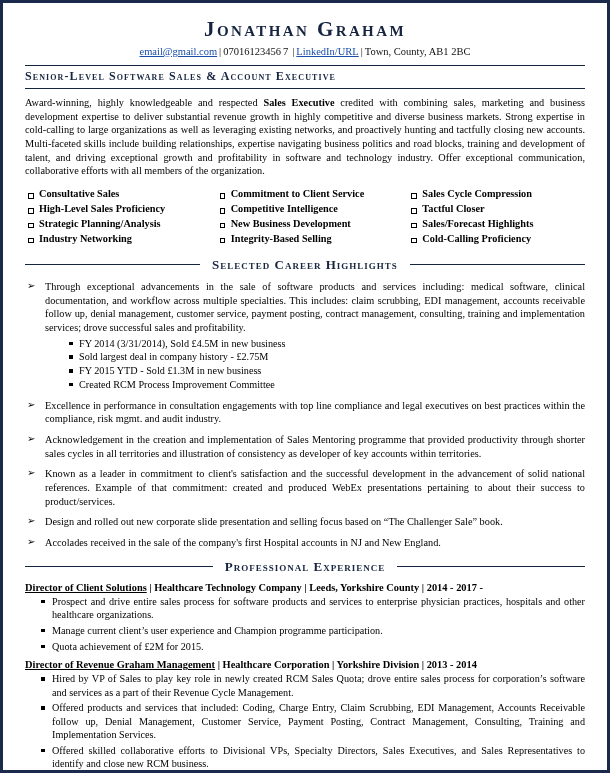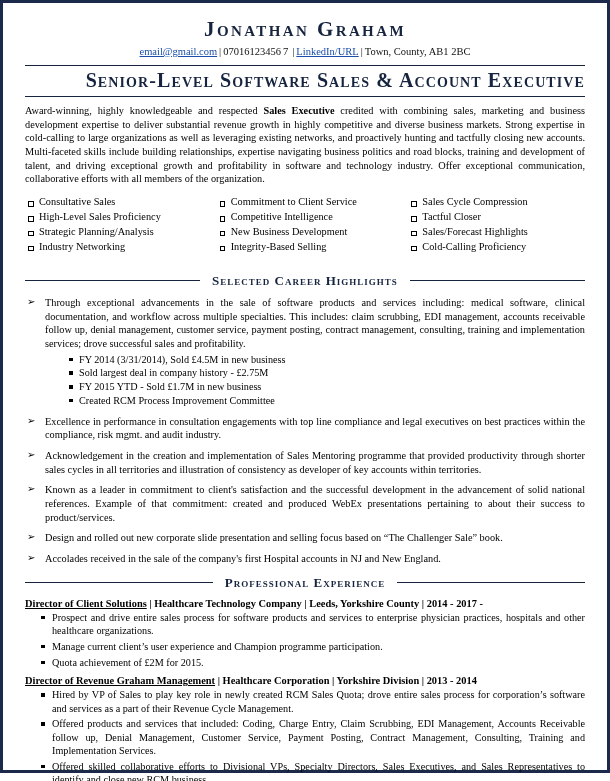--- a/index.html
+++ b/index.html
@@ -46,22 +46,22 @@
     color: #1a4ea8;
     text-decoration: underline;
   }
   .sep {
     color: #111;
     padding: 0 2px;
   }
   .title-bar {
     border-top: 1.5px solid #16243f;
     border-bottom: 1.5px solid #16243f;
-    text-align: right;
-    font-size: 20px;
+    text-align: left;
+    font-size: 12px;
     font-variant: small-caps;
     letter-spacing: 1.1px;
     font-weight: bold;
     color: #16243f;
     padding: 3px 0 4px 0;
     margin-bottom: 7px;
   }
   .summary {
     font-size: 10.3px;
     line-height: 1.33;
@@ -89,21 +89,22 @@
     padding: 0 12px;
     font-size: 13px;
     font-variant: small-caps;
     letter-spacing: 1px;
     font-weight: bold;
     color: #16243f;
   }
   .skills {
     display: flex;
     gap: 15px;
-    margin-bottom: 16px;
+    margin-bottom: 8px;
+    font-weight: bold;
   }
   .skills-col {
     flex: 1 1 33%;
     padding-right: 6px;
   }
   ul.sq {
     list-style: none;
     margin: 0;
     padding: 0;
   }
@@ -246,21 +247,21 @@
       <div class="lines"></div>
       <span class="txt">Selected Career Highlights</span>
     </div>
 
     <ul class="arrow">
       <li>
         <span>Through exceptional advancements in the sale of software products and services including: medical software, clinical documentation, and workflow across multiple specialties. This includes: claim scrubbing, EDI management, accounts receivable follow up, denial management, customer service, payment posting, contract management, consulting, training and implementation services; drove successful sales and profitability.</span>
         <ul class="subsq">
           <li>FY 2014 (3/31/2014),  Sold £4.5M in new business</li>
           <li>Sold largest deal in company history - £2.75M</li>
-          <li>FY 2015 YTD - Sold £1.7M in new business</li>
+          <li>FY 2015 YTD - Sold £1.3M in new business</li>
           <li>Created RCM Process Improvement Committee</li>
         </ul>
       </li>
       <li>Excellence in performance in consultation engagements with top line compliance and legal executives on best practices within the compliance, risk mgmt. and audit industry.</li>
       <li>Acknowledgement in the creation and implementation of Sales Mentoring programme that provided  productivity through shorter sales cycles in all territories and illustration of consistency as developer of key accounts within territories.</li>
       <li>Known as a leader in commitment to client's satisfaction and the successful development in the advancement of solid national references. Example of that commitment: created and produced WebEx presentations pertaining to about their success to product/services.</li>
       <li>Design and rolled out new corporate slide presentation and selling focus based on “The Challenger Sale” book.</li>
       <li>Accolades received in the sale of the company's first Hospital accounts in NJ and New England.</li>
     </ul>
 

